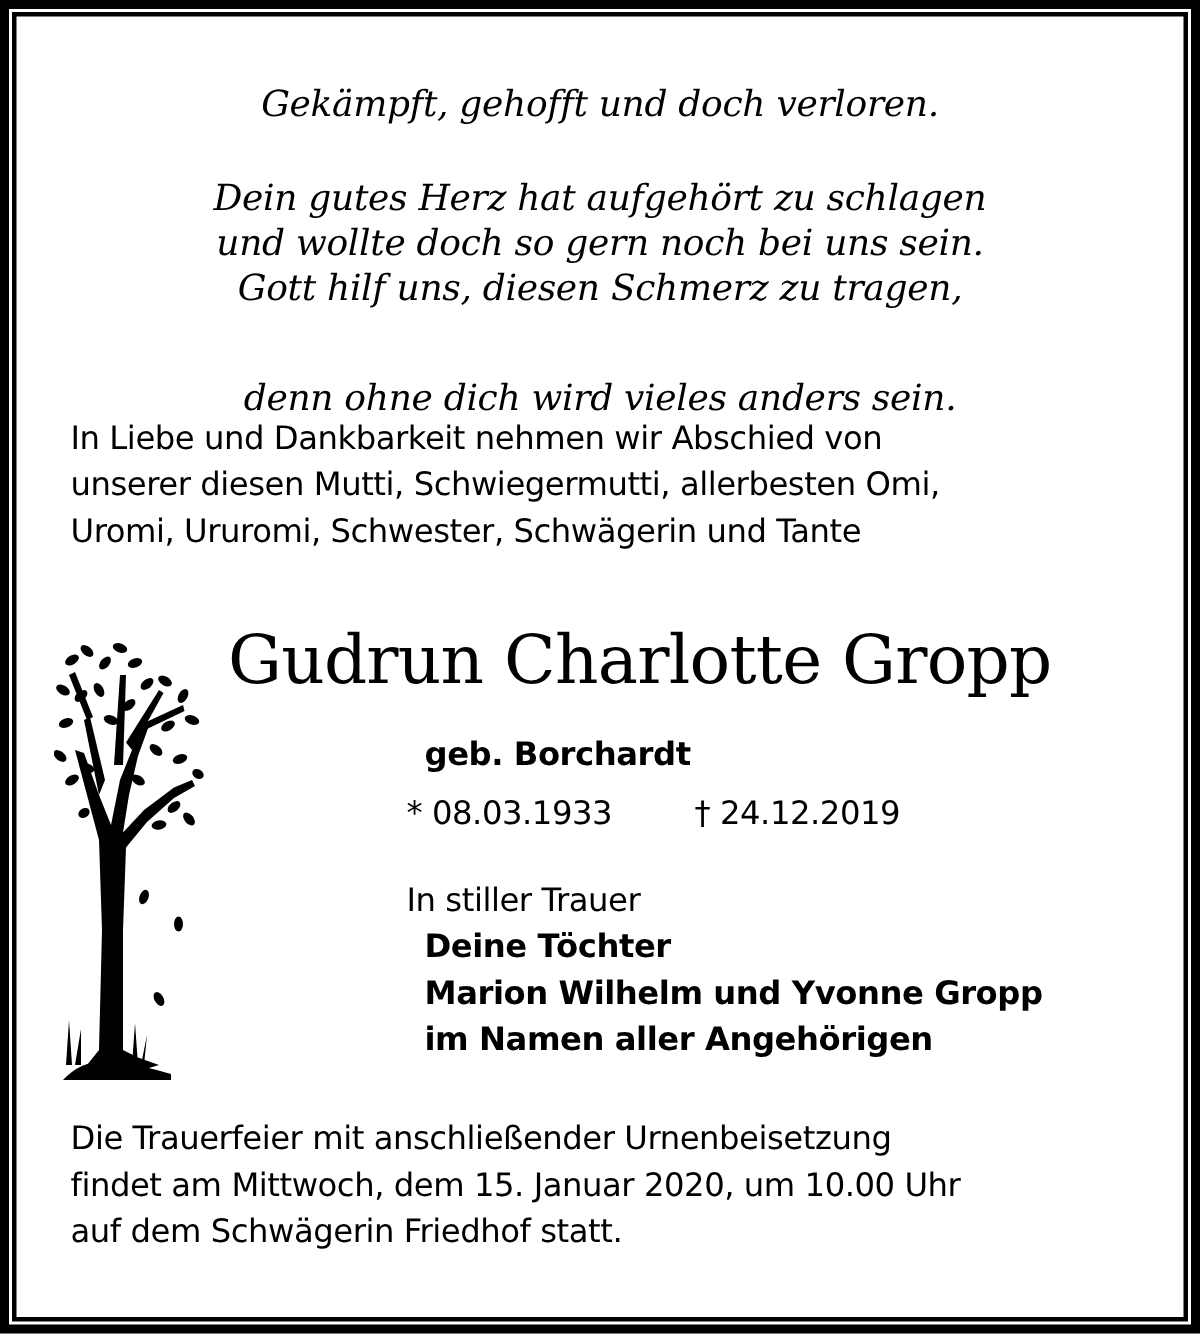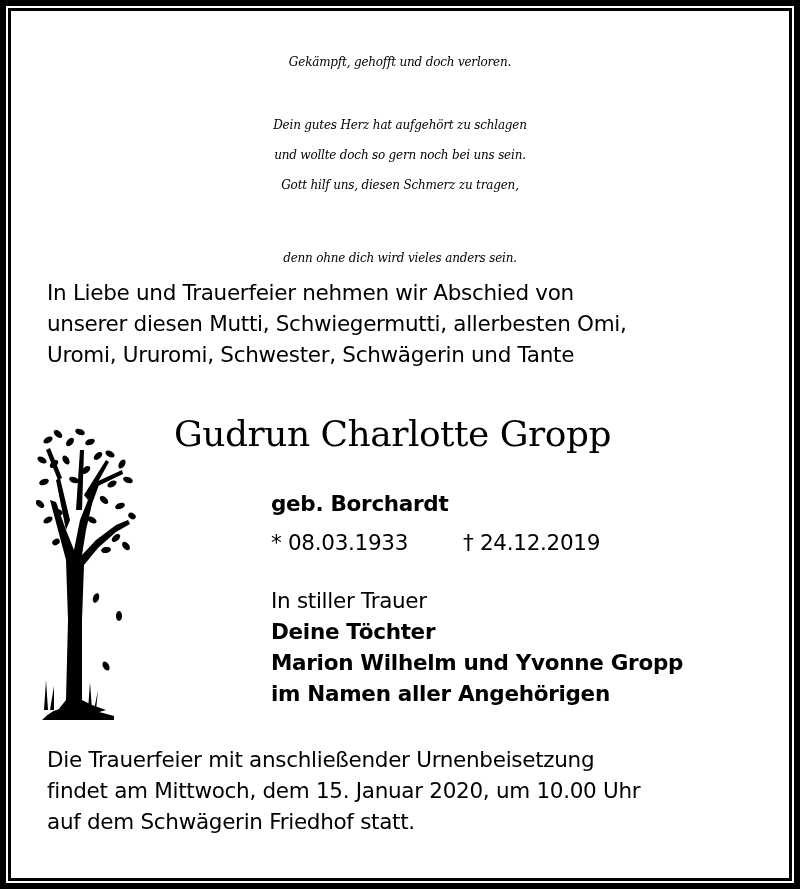--- a/index.html
+++ b/index.html
@@ -14,45 +14,45 @@
     background: #fff;
   }
   .inner-frame {
     position: absolute; left: 8px; top: 8px; right: 8px; bottom: 8px;
     border: 3px solid #000; background: #fff;
   }
   .abs { position: absolute; white-space: nowrap; }
   .poem {
     font-family: "DejaVu Serif", "Liberation Serif", serif;
     font-style: italic;
-    font-size: 12px;
+    font-size: 24px;
     left: 0; width: 800px; text-align: center;
     letter-spacing: -0.2px;
   }
   .sans { font-size: 21.5px; letter-spacing: -0.3px; }
-  .bold { font-weight: bold; }
+  .bold { font-weight: bold; margin-left: 12px; }
   .name {
     font-family: "DejaVu Serif", "Liberation Serif", serif;
-    font-size: 36px; letter-spacing: -0.5px; margin-left: 22px;
+    font-size: 45px; letter-spacing: -0.5px;
   }
   .tree { position: absolute; left: 36px; top: 420px; width: 100px; height: 300px; }
 </style>
 </head>
 <body>
 
 <div class="outer-white"></div>
 <div class="inner-frame"></div>
 
 <div class="abs poem" style="top:55px;">Gekämpft, gehofft und doch verloren.</div>
 <div class="abs poem" style="top:118px;">Dein gutes Herz hat aufgehört zu schlagen</div>
 <div class="abs poem" style="top:148px;">und wollte doch so gern noch bei uns sein.</div>
 <div class="abs poem" style="top:178px;">Gott hilf uns, diesen Schmerz zu tragen,</div>
 <div class="abs poem" style="top:208px;margin-top:43px;">denn ohne dich wird vieles anders sein.</div>
 
-<div class="abs sans" style="left:47px; top:280px;">In Liebe und Trauerfeier nehmen wir Abschied von</div>
+<div class="abs sans" style="left:47px; top:280px;">In Liebe und Dankbarkeit nehmen wir Abschied von</div>
 <div class="abs sans" style="left:47px; top:311px;">unserer diesen Mutti, Schwiegermutti, allerbesten Omi,</div>
 <div class="abs sans" style="left:47px; top:342px;">Uromi, Ururomi, Schwester, Schwägerin und Tante</div>
 
 <svg class="tree" viewBox="0 0 100 300">
   <g fill="#000">
 
     <path d="M28 300 L22 290 L30 280 L32 200 L30 140 L22 110 L14 80 L20 82 L30 110 L38 130 L44 100 L52 80 L60 60 L64 62 L56 84 L50 110 L46 135 L60 120 L80 105 L92 100 L94 104 L80 112 L62 128 L48 145 L46 200 L46 280 L56 285 L70 290 L50 296 Z"></path>
 
     <path d="M6 300 Q20 285 40 288 Q58 290 78 296 L78 300 Z"></path>
 

